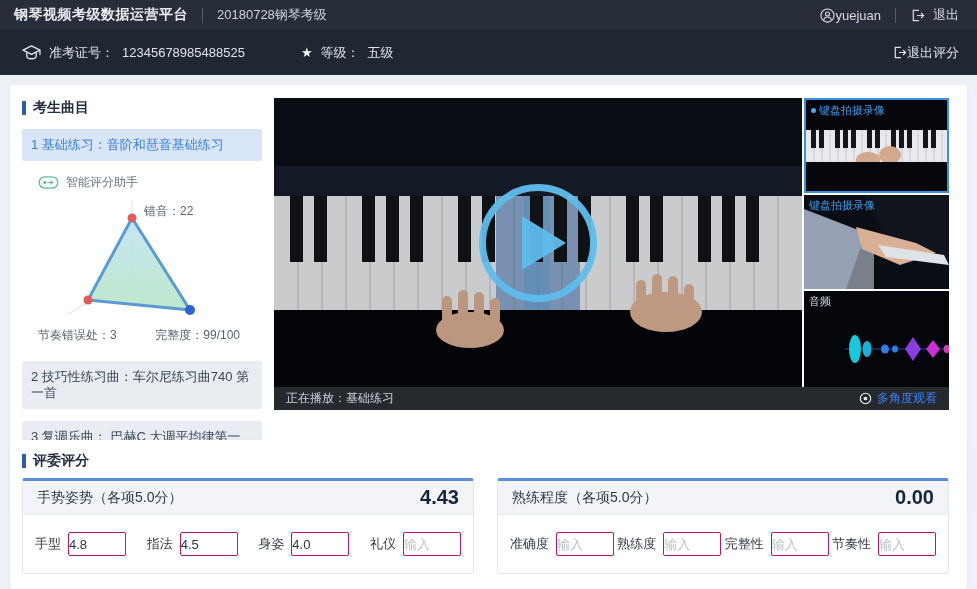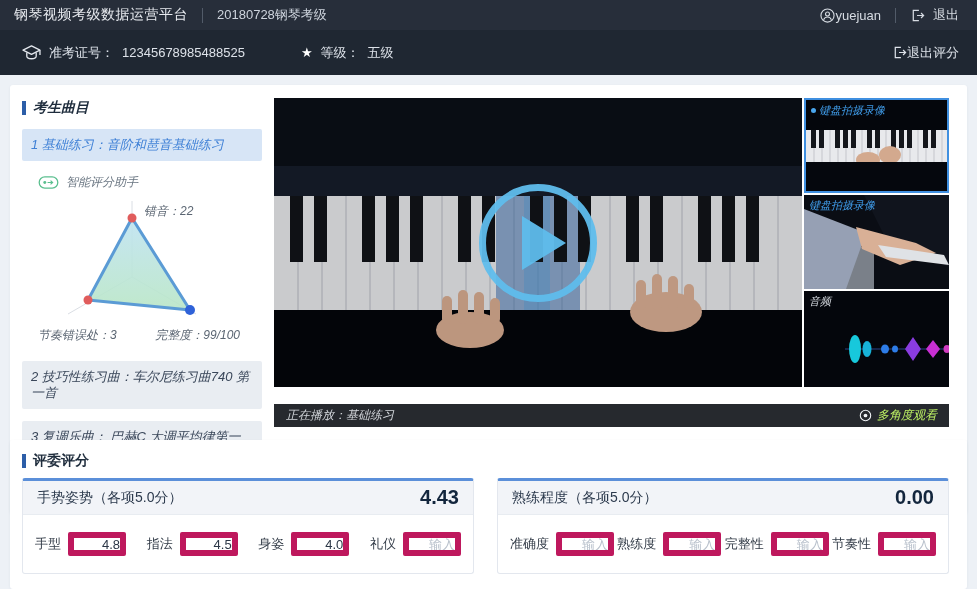--- a/index.html
+++ b/index.html
@@ -2,41 +2,41 @@
 <html><head>
 <meta charset="utf-8">
 <style>
   * { margin:0; padding:0; box-sizing:border-box; }
   html,body { width:977px; height:589px; overflow:hidden; }
   body { font-family:"Liberation Sans","DejaVu Sans",sans-serif; background:#edf1f6; position:relative; }
 
   
   .topbar { position:absolute; left:0; top:0; width:977px; height:30px; background:#272e3a;
             display:flex; align-items:center; color:#e8ebf0; }
-  .topbar .app-title { font-size:14px; font-weight:normal; margin-left:14px; letter-spacing:.5px; }
+  .topbar .app-title { font-size:14px; font-weight:bold; margin-left:14px; letter-spacing:.5px; }
   .vdiv { width:1px; height:15px; background:#525b69; margin:0 14px; }
   .topbar .session { font-size:13px; color:#ced4dd; }
   .topbar .right { margin-left:auto; display:flex; align-items:center; }
   .topbar .user { display:flex; align-items:center; font-size:13px; color:#d7dce3; }
   .topbar .logout { display:flex; align-items:center; font-size:13px; color:#d7dce3; gap:8px;
                     margin:0 18px 0 0; cursor:pointer; }
   .subbar { position:absolute; left:0; top:30px; width:977px; height:45px; background:#1f2732;
             display:flex; align-items:center; color:#dde2e9; }
   .subbar .group { display:flex; align-items:center; gap:8px; font-size:13px; }
   .subbar .g1 { margin-left:22px;justify-content:flex-end; }
   .subbar .g2 { margin-left:56px; }
   .subbar .star { color:#ffffff; font-size:13px; }
   .subbar .exit-scoring { margin-left:auto; margin-right:18px; display:flex; align-items:center;
             font-size:13px; color:#dde2e9; cursor:pointer; }
 
   .icon-svg { display:block; }
 
   
   .card { position:absolute; background:#ffffff; border-radius:3px; box-shadow:0 1px 3px rgba(30,50,80,.06); }
-  .card1 { left:10px; top:85px; width:957px; height:428px;font-style:italic; }
+  .card1 { left:10px; top:85px; width:957px; height:428px; }
   .sec-title { display:flex; align-items:center; gap:7px; }
   .sec-title .bar { width:4px; height:14px; background:#2c5ea8; }
   .sec-title .txt { font-size:14px; font-weight:bold; color:#1f2d3d; }
 
   .playlist { position:absolute; left:12px; top:14px; width:240px; }
   .pl-item { margin-top:12px; padding:8px 9px; font-size:13px; border-radius:2px;
              background:#e9edf2; color:#3a475a; cursor:pointer; line-height:16px; }
   .pl-item.active { background:#d7e5f6; color:#3f80d6; }
   .assistant { display:flex; align-items:center; gap:7px; margin:13px 0 2px 16px;
                font-size:12px; color:#6a7682; }
@@ -56,40 +56,40 @@
   .side-col { position:absolute; left:530px; top:0; width:145px; height:289px; }
   .side-box { position:absolute; left:0; width:145px; background:#04060c; overflow:hidden; cursor:pointer; }
   .side-box .lbl { position:absolute; left:5px; top:3px; font-size:11px; color:#3f9be8;
                    display:flex; align-items:center; gap:3px; z-index:2; }
   .side-box .lbl .dot { width:5px; height:5px; border-radius:50%; background:#4aa6ee; display:inline-block; }
   .sb1 { top:0; height:95px; border:2px solid #3f8fe0; }
   .sb2 { top:97px; height:94px; }
   .sb3 { top:193px; height:96px;padding-left:35px; }
   .sb3 .lbl { color:#d8dce2; }
 
-  .vbar { position:absolute; left:0; top:306px; width:675px; height:23px; background:#26292e;
+  .vbar { position:absolute; left:0; top:289px; width:675px; height:23px; background:#26292e;
           display:flex; align-items:center; justify-content:space-between; padding:0 12px; }
   .vbar .now { font-size:12px; color:#d2d6db; }
-  .vbar .multi { font-size:12px; color:#bef264; display:flex; align-items:center; gap:5px; cursor:pointer; }
+  .vbar .multi { font-size:12px; color:#3b82f6; display:flex; align-items:center; gap:5px; cursor:pointer; }
 
   
   .card2 { left:10px; top:440px; width:957px; height:149px; }
   .card2 .sec-title { position:absolute; left:12px; top:12px; }
   .score-card { position:absolute; top:38px; width:452px; height:96px; border:1px solid #e3e7ee;
                 border-top:3px solid #5b8fd9; border-radius:3px; background:#fff; }
   .sc-left { left:12px; } .sc-right { left:487px; }
   .sc-head { height:34px; background:#f2f4f8; display:flex; align-items:center;
              justify-content:space-between; padding:0 14px; border-bottom:1px solid #e8ecf1; }
   .sc-head .t { font-size:14px; color:#2c3a4d; }
   .sc-head .total { font-size:20px; font-weight:bold; color:#13263d; }
   .sc-body { display:flex; align-items:center; justify-content:space-between; padding:0 12px; height:58px; }
   .field { display:flex; align-items:center; gap:7px; }
   .field label { font-size:13px; color:#333c48; white-space:nowrap; }
-  .field input { width:58px; height:24px; border:6px solid #be185d; border-radius:2px;
-                 text-align:right; font-size:13px; color:#2b3646; background:#fff; }
+  .field input { width:58px; height:24px; border:1px solid #be185d; border-radius:2px;
+                 text-align:left; font-size:13px; color:#2b3646; background:#fff; }
   .field input::placeholder { color:#b9c1cc; }
 
   text { font-family:"Liberation Sans","DejaVu Sans",sans-serif; }
 </style>
 </head>
 <body>
 
 <div class="topbar">
   <span class="app-title">钢琴视频考级数据运营平台</span>
   <span class="vdiv"></span>

